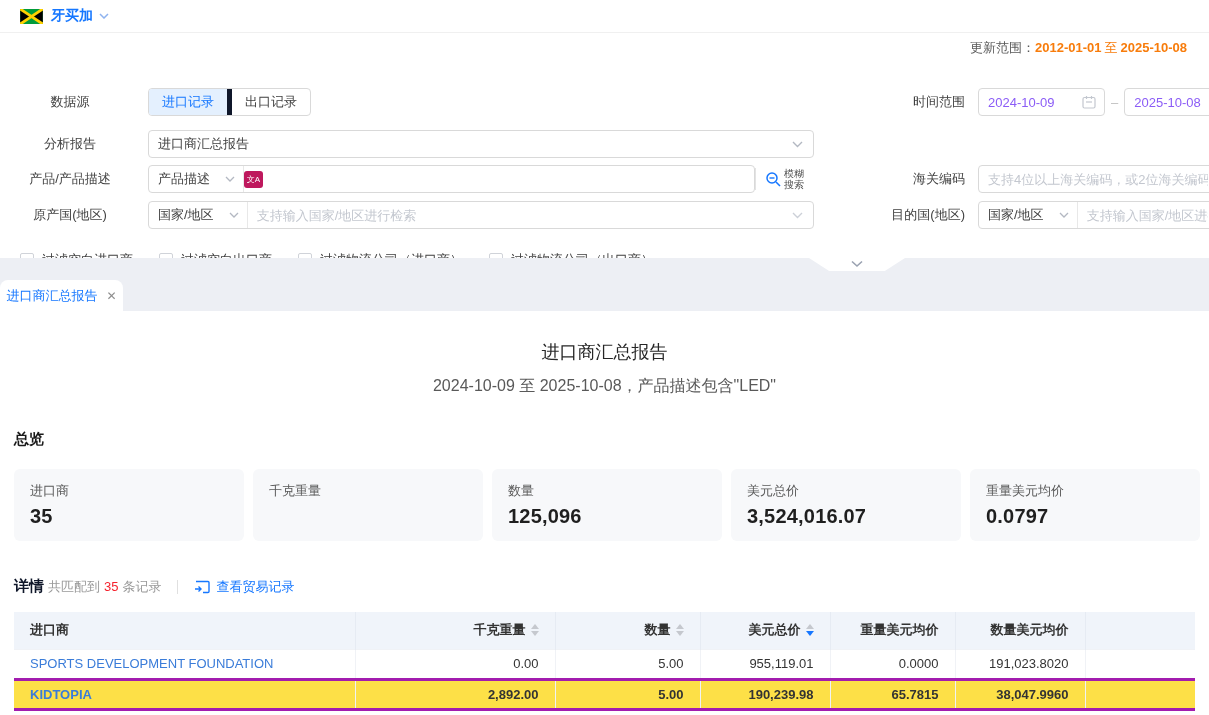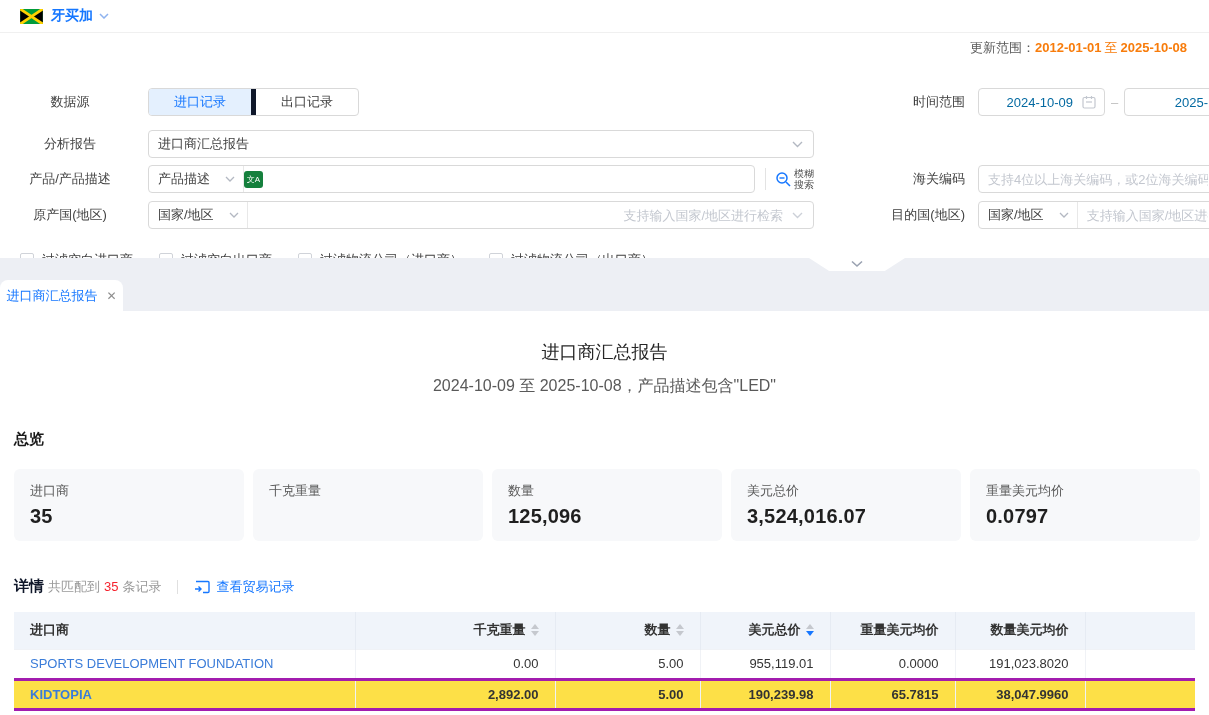--- a/index.html
+++ b/index.html
@@ -17,39 +17,39 @@
   .panel { position:relative; height:225px; background:#fff; }
   .update-range { position:absolute; top:6px; right:22px; color:#595959; }
   .update-range b { color:#f87c0b; }
   .update-range .to { color:#f87c0b; font-weight:normal; margin:0 3px; }
 
   .frow { position:absolute; display:flex; align-items:center; height:28px; }
   .flabel { width:140px; text-align:center; margin-right:8px; color:#404040; white-space:nowrap; }
   .rlabel { width:135px; text-align:right; margin-right:13px; color:#404040; white-space:nowrap; }
 
   .seg { display:flex; border:1px solid #d9d9d9; border-radius:4px; overflow:hidden; height:28px; background:#fff; }
-  .seg-item { padding:0 25px; line-height:26px; cursor:pointer; color:#404040; }
+  .seg-item { padding:0 13px; line-height:26px; cursor:pointer; color:#404040; }
   .seg-item.active { background:#e4f0fe; color:#1677ff; }
   .seg-item + .seg-item { border-left:5px solid #0f172a; }
 
   .box { border:1px solid #d9d9d9; border-radius:4px; height:28px; background:#fff;
     display:flex; align-items:center; }
   .box input { border:none; outline:none; flex:1; height:26px; padding:0 9px;
-    font:inherit; color:#0369a1; background:transparent; min-width:0;text-align:right; }
+    font:inherit; color:#8b5cf6; background:transparent; min-width:0; }
   .box input::placeholder { color:#c3c7cf; }
   .sel-text { padding:0 9px; color:#404040; white-space:nowrap; }
   .sel-chev { margin-left:auto; margin-right:10px; flex:none; }
   .type-sel { display:flex; align-items:center; height:26px; border-right:1px solid #e8e8e8;
     padding-right:8px; flex:none; cursor:pointer; }
   .type-sel .sel-chev { margin-left:6px; margin-right:0; }
 
-  .t-icon { width:19px; height:17px; background:#15803d; border-radius:3px; color:#fff;
+  .t-icon { width:19px; height:17px; background:#be185d; border-radius:3px; color:#fff;
     font-size:8px; display:flex; align-items:center; justify-content:center;
     margin-right:8px; flex:none; cursor:pointer; letter-spacing:0; }
-  .fuzzy { display:flex; align-items:center; margin-left:10px; cursor:pointer; }
+  .fuzzy { display:flex; align-items:center; cursor:pointer; }
   .fuzzy .vdiv { width:1px; height:22px; background:#e3e3e3; margin-right:9px; }
   .fuzzy-txt { font-size:10px; line-height:11px; color:#4d4d4d; margin-left:2px; }
 
   .dash { color:#bfbfbf; margin:0 6px; }
   .cal { flex:none; margin-right:8px; }
 
   .cbrow { position:absolute; top:218px; left:20px; display:flex; align-items:center; gap:26px; }
   .cbitem { display:flex; align-items:center; cursor:pointer; }
   .cbbox { width:14px; height:14px; border:1px solid #d0d3d9; border-radius:2px; background:#fff; margin-right:8px; flex:none; }
 

